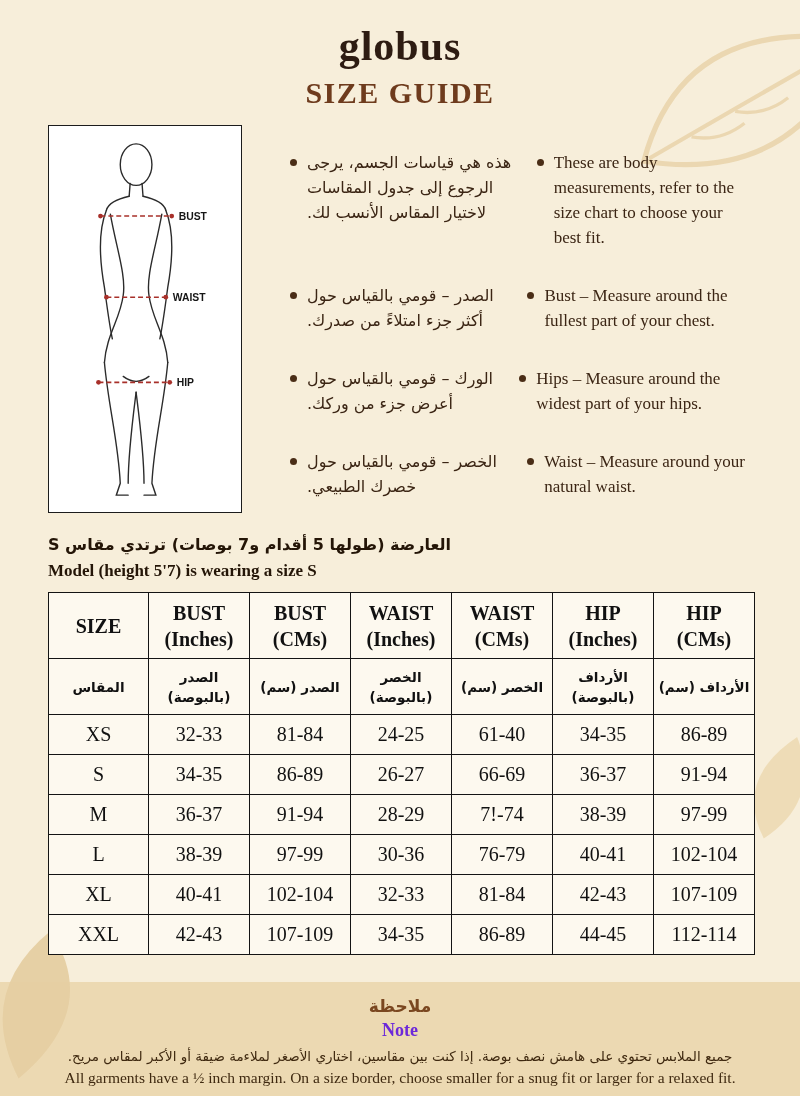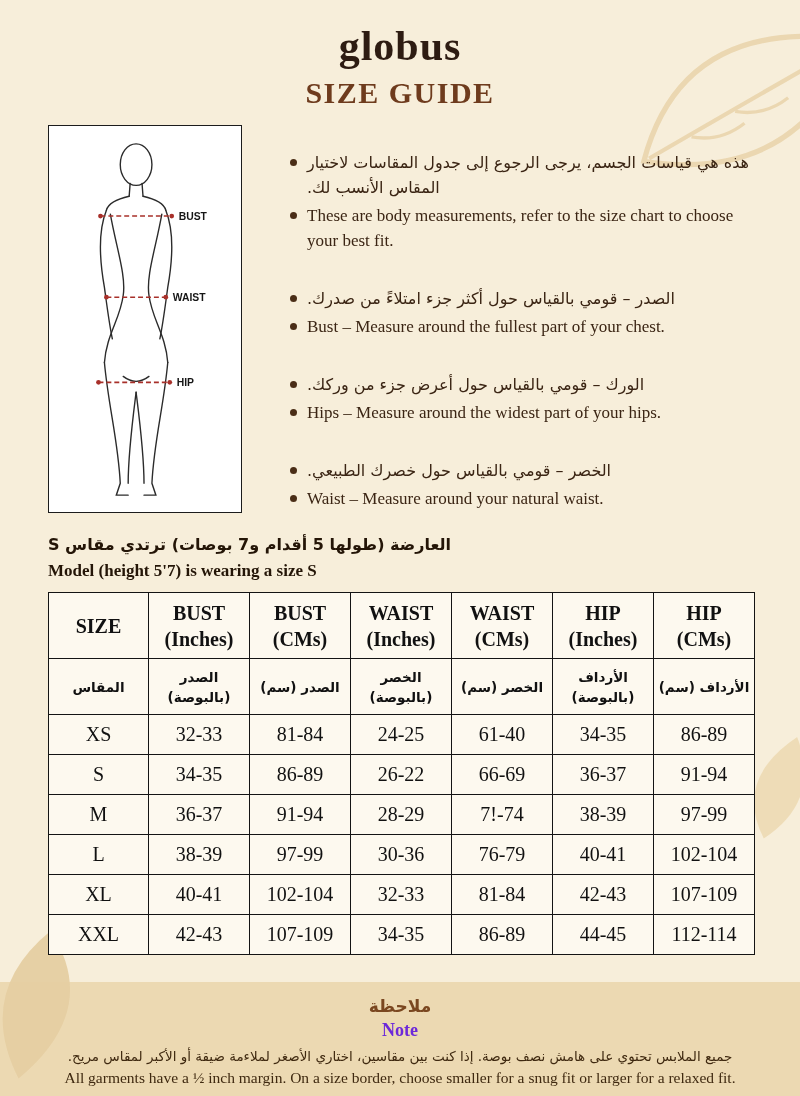--- a/index.html
+++ b/index.html
@@ -26,21 +26,21 @@
   }
   .figure-box svg { display:block; width:100%; height:100%; }
 
   
   .instructions { position:absolute; left:288px; top:150px; width:466px; display:flex; flex-direction:column; gap:33px; z-index:3; }
   .bullet { position:relative; padding-left:19px; }
   .bullet .dot { position:absolute; left:2px; top:9px; width:7px; height:7px; border-radius:50%; background:#4a2d16; }
   .bullet-text { display:block; font-size:17px; line-height:25px; color:#3b2514; }
   .bullet-text.ar { font-family:"DejaVu Sans", sans-serif; direction:rtl; text-align:left; font-size:16px; }
   .bullet-text.en { font-family:"Liberation Serif", serif; }
-  .group { display:flex; flex-direction:column; gap:3px; }
+  .group { display:flex; flex-direction:row; gap:3px; }
 
   
   .model-note { position:absolute; left:48px; top:532px; z-index:3; }
   .model-note .ar { font-family:"DejaVu Sans", sans-serif; direction:rtl; text-align:left; font-size:16px; font-weight:600; line-height:26px; color:#241507; }
   .model-note .en { font-family:"Liberation Serif", serif; font-size:17px; font-weight:600; line-height:26px; color:#241507; }
 
   
   .size-table { position:absolute; left:48px; top:592px; width:707px; border-collapse:collapse; table-layout:fixed; background:#fdf9ef; z-index:3; }
   .size-table th, .size-table td { border:1.6px solid #141414; text-align:center; vertical-align:middle; padding:0; color:#111; }
   .hrow-en th { height:66px; font-family:"Liberation Serif", serif; font-weight:700; font-size:20px; }
@@ -246,21 +246,21 @@
         <td>81-84</td>
         <td>24-25</td>
         <td>61-40</td>
         <td>34-35</td>
         <td>86-89</td>
       </tr>
       <tr class="drow">
         <td class="size-cell">S</td>
         <td>34-35</td>
         <td>86-89</td>
-        <td>26-22</td>
+        <td>26-27</td>
         <td>66-69</td>
         <td>36-37</td>
         <td>91-94</td>
       </tr>
       <tr class="drow">
         <td class="size-cell">M</td>
         <td>36-37</td>
         <td>91-94</td>
         <td>28-29</td>
         <td>7!-74</td>

